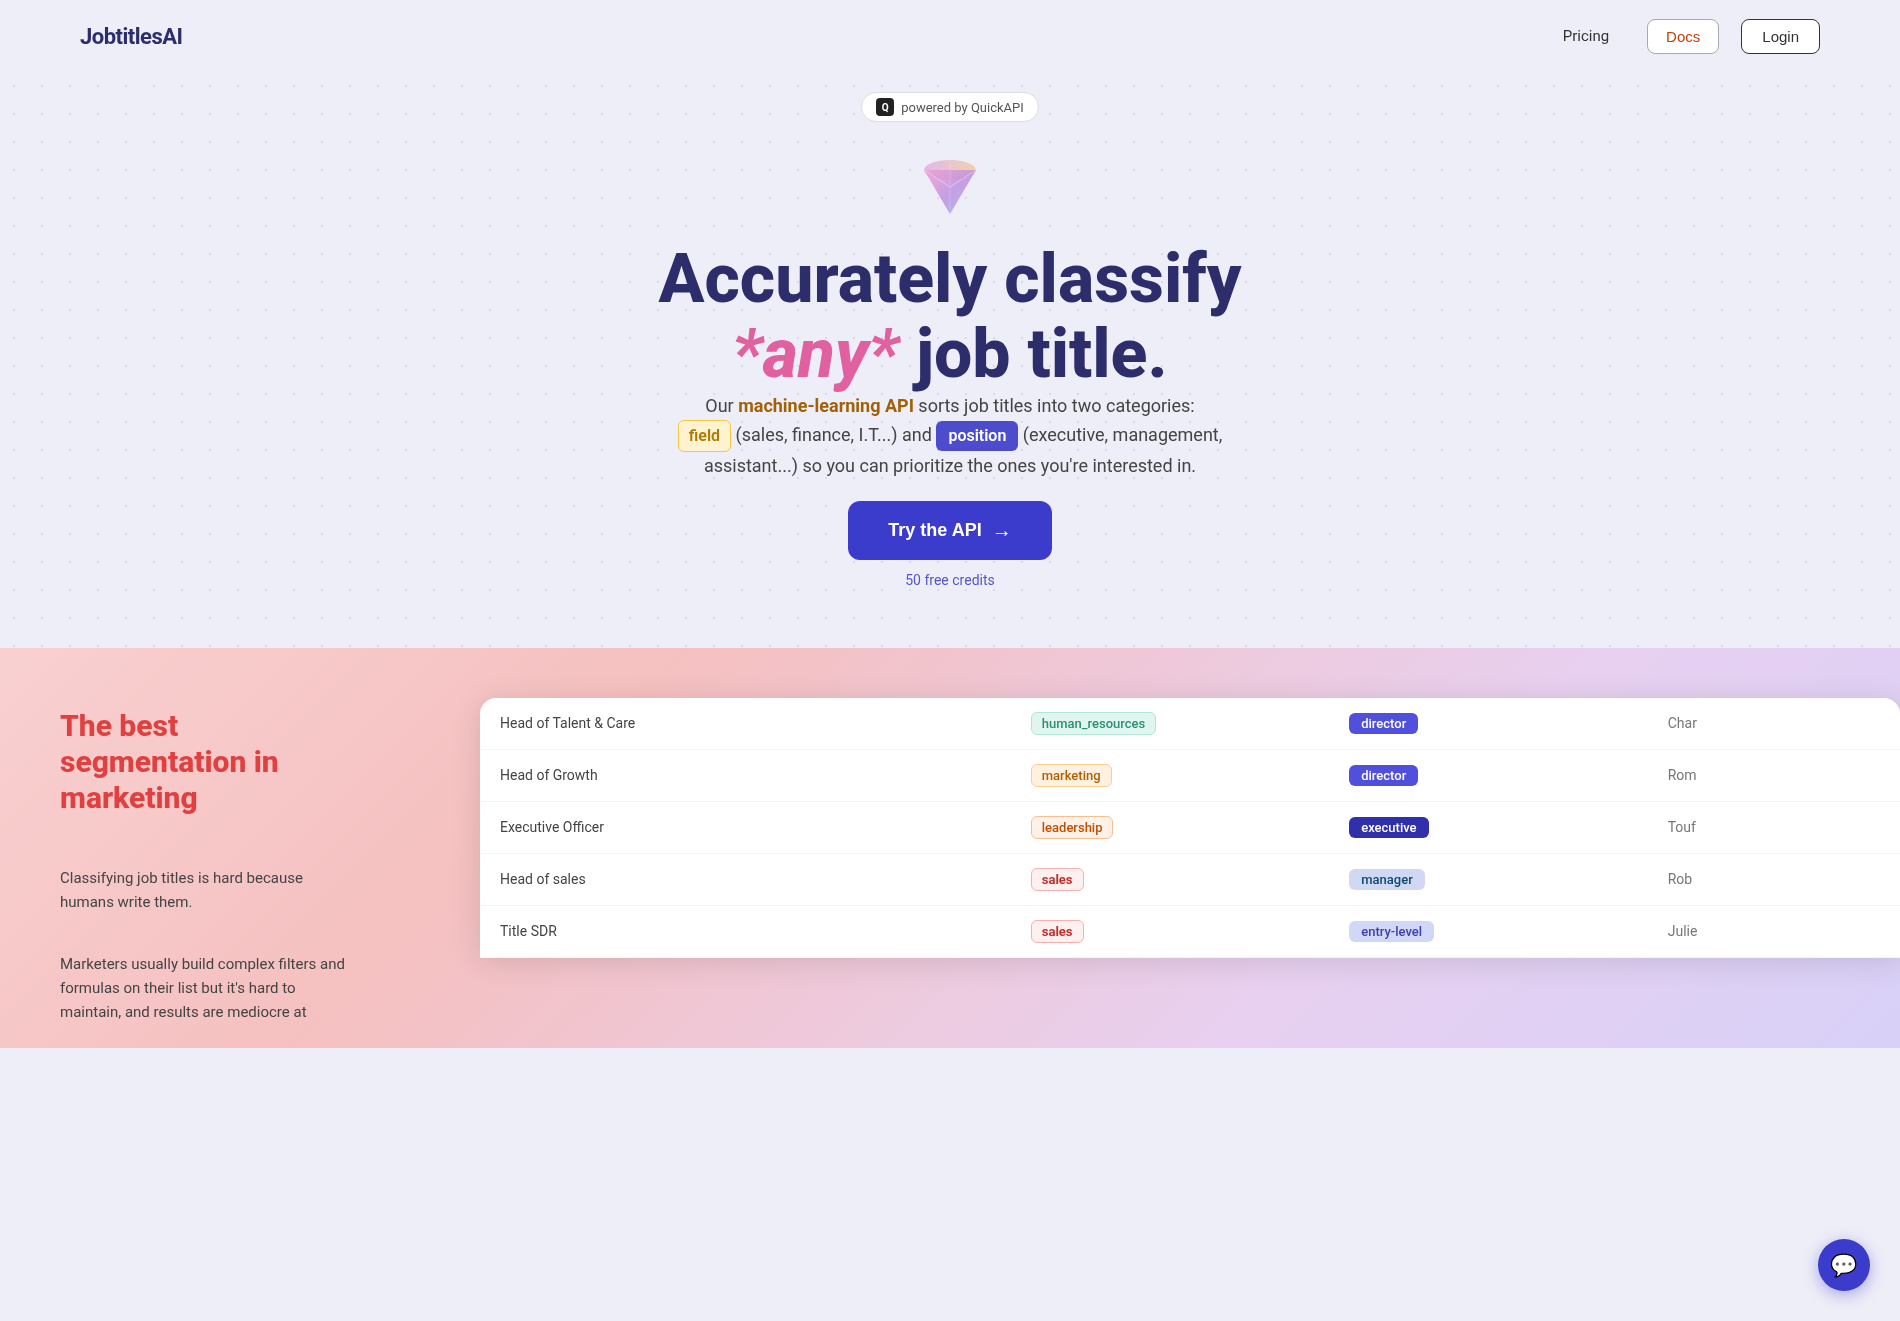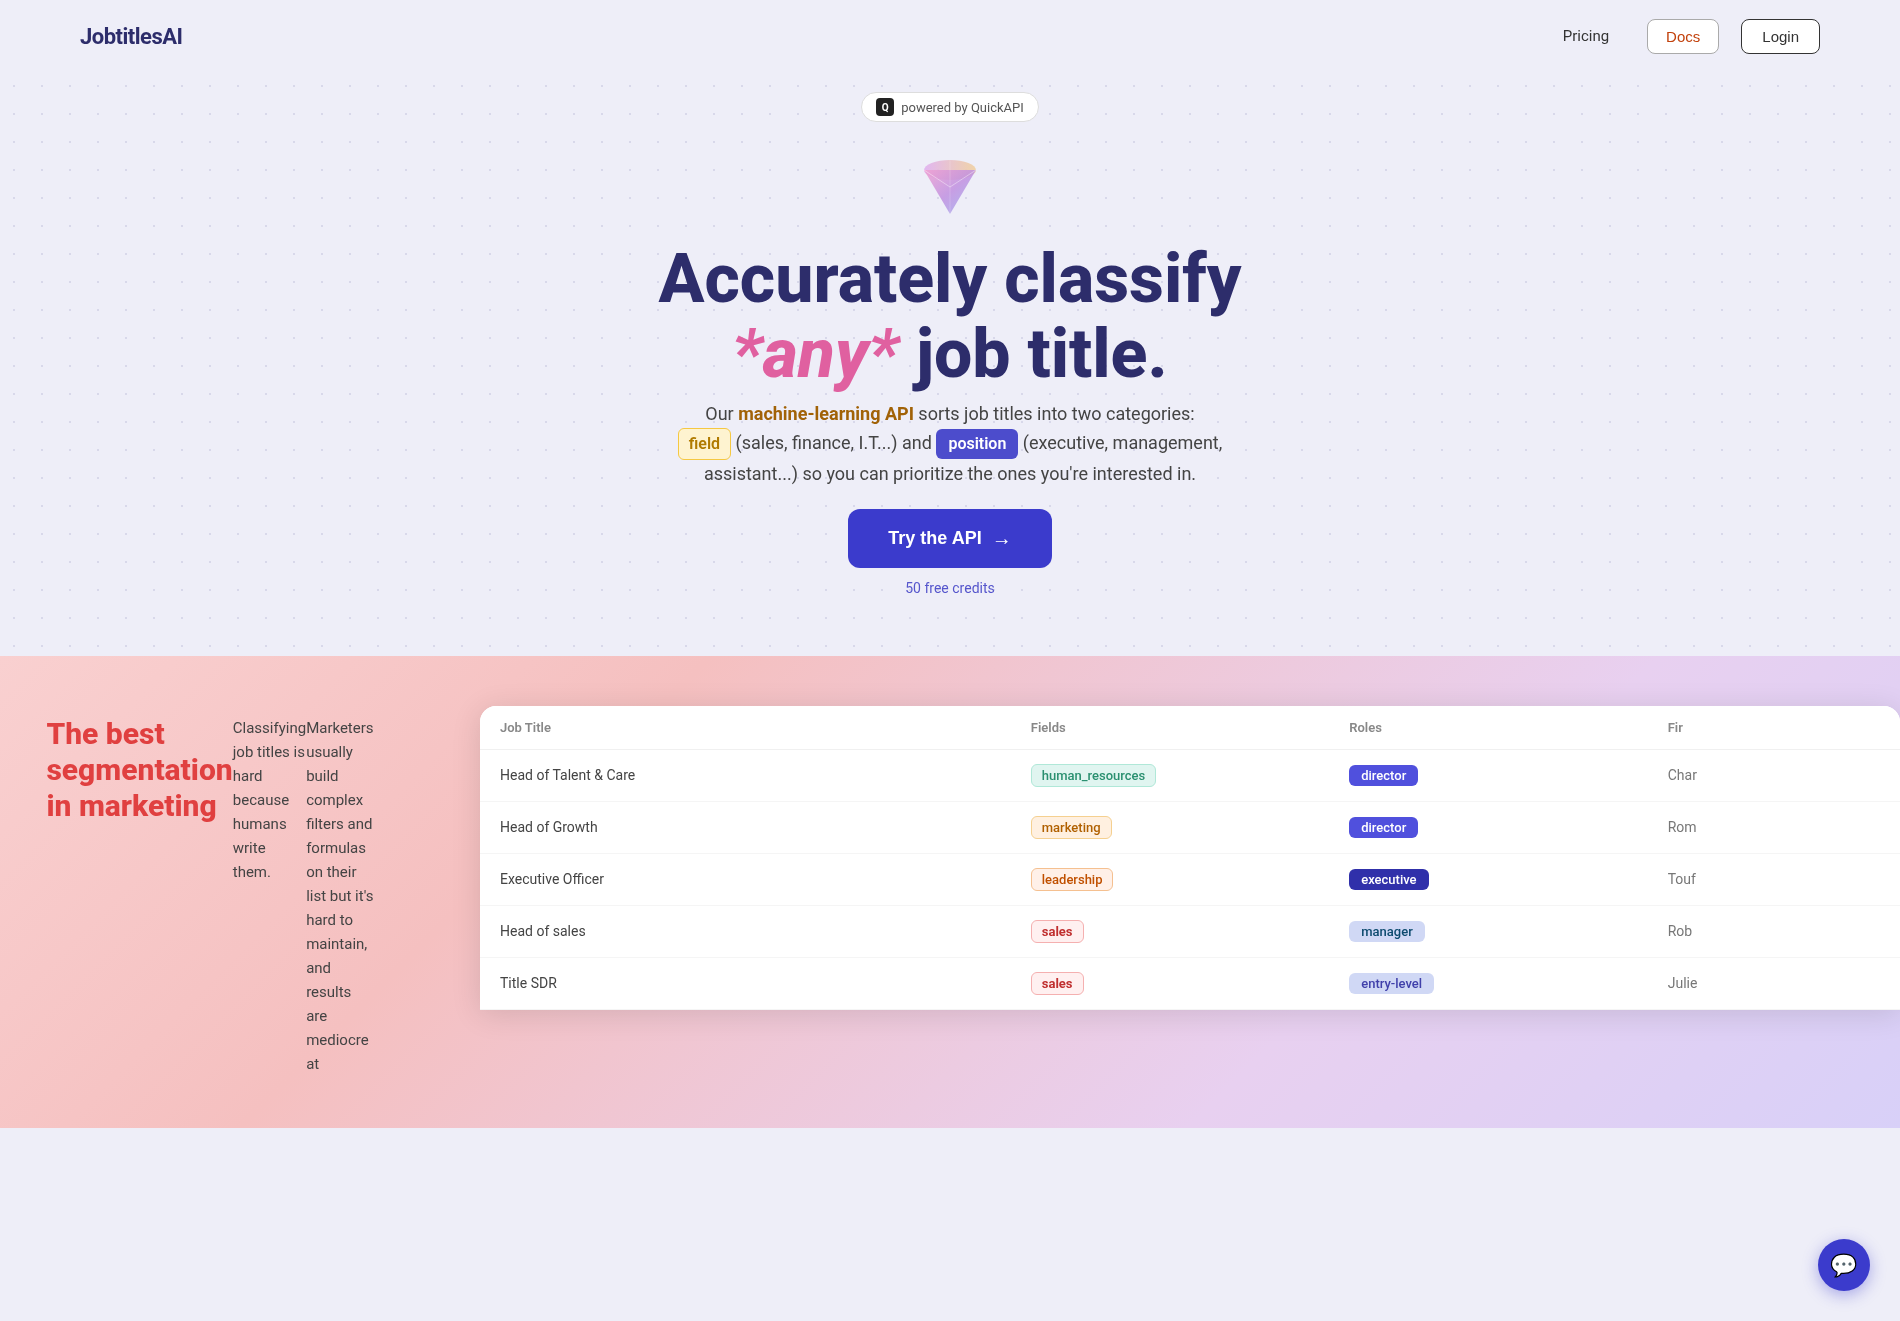--- a/index.html
+++ b/index.html
@@ -114,21 +114,21 @@
     .gem-svg {
       width: 80px;
       height: 80px;
     }
 
     .hero-title {
       font-size: 68px;
       font-weight: 800;
       color: #2d2d6b;
       line-height: 1.1;
-      margin-bottom: 8px;
+      margin-bottom: 0;
       position: relative;
       z-index: 1;
     }
     .hero-title-any {
       color: #e060a0;
       font-style: italic;
     }
 
     .hero-subtitle {
       font-size: 18px;
@@ -196,24 +196,24 @@
       position: relative;
       min-height: 400px;
       background: linear-gradient(135deg, #f9d0d0 0%, #f5c0c0 30%, #e8d0f0 70%, #d8d0f8 100%);
       margin-top: 0;
       overflow: hidden;
     }
 
     .bottom-left {
       width: 400px;
       min-width: 340px;
-      padding: 60px 40px 44px 60px;
-      display: flex;
-      flex-direction: row;
-      justify-content: center;
+      padding: 60px 40px 16px 60px;
+      display: flex;
+      flex-direction: column;
+      justify-content: space-between;
     }
 
     .bottom-title {
       font-size: 30px;
       font-weight: 800;
       color: #e04040;
       line-height: 1.2;
       margin-bottom: 20px;
     }
 
@@ -384,26 +384,20 @@
 
 <div class="bottom-section">
   <div class="bottom-left">
     <h2 class="bottom-title">The best segmentation in marketing</h2>
     <p class="bottom-desc">Classifying job titles is hard because humans write them.</p>
     <p class="bottom-desc">Marketers usually build complex filters and formulas on their list but it's hard to maintain, and results are mediocre at</p>
   </div>
 
   <div class="table-wrapper">
     <div class="data-table">
-      <div class="table-header">
-        <div class="table-header-cell">Job Title</div>
-        <div class="table-header-cell">Fields</div>
-        <div class="table-header-cell">Roles</div>
-        <div class="table-header-cell">Fir</div>
-      </div>
       <div id="table-body">
 
       <div class="table-row">
     <div class="table-cell">Head of Talent &amp; Care</div>
     <div class="table-cell">
       <span class="tag tag-hr">human_resources</span>
     </div>
     <div class="table-cell">
       <span class="role-tag role-director">director</span>
     </div>

